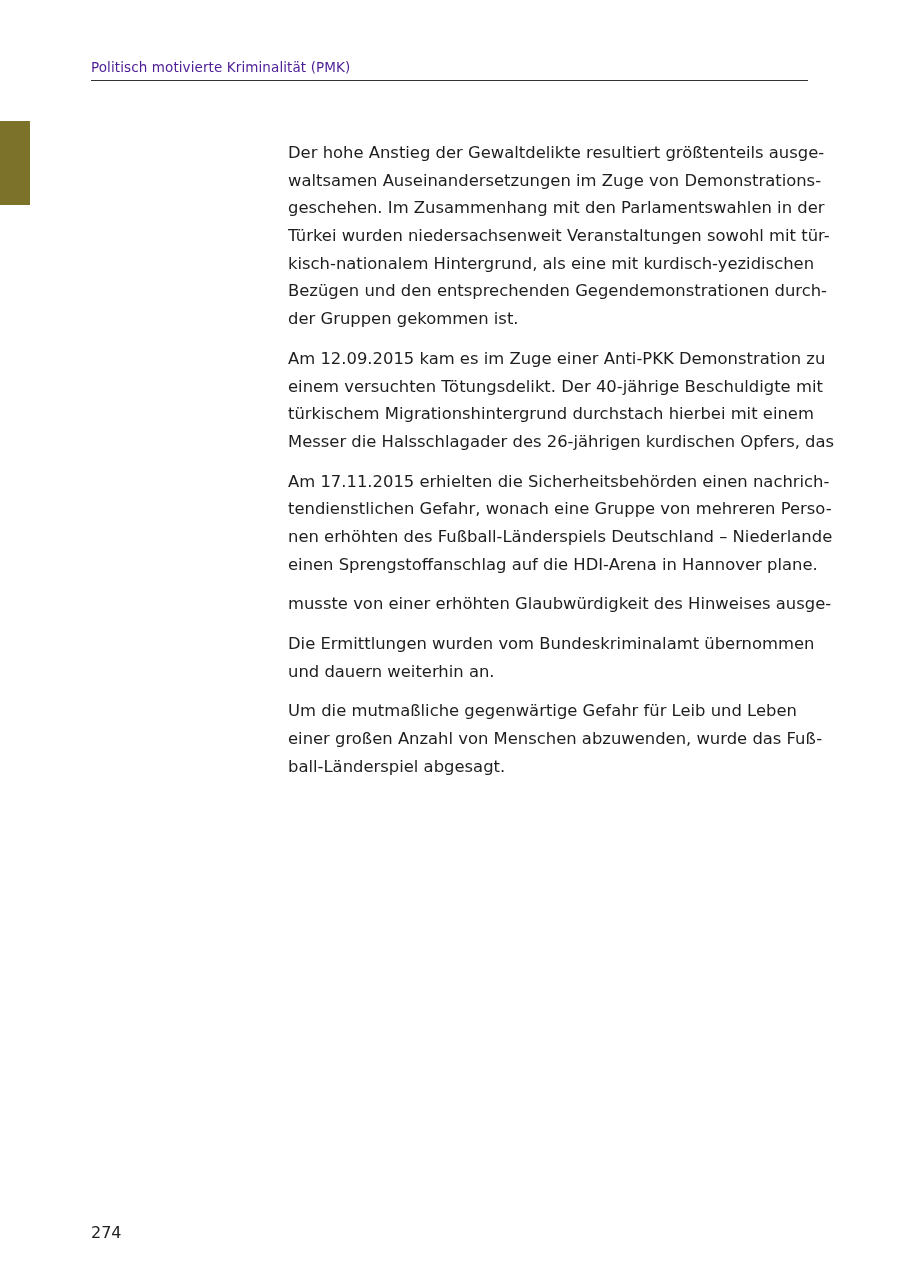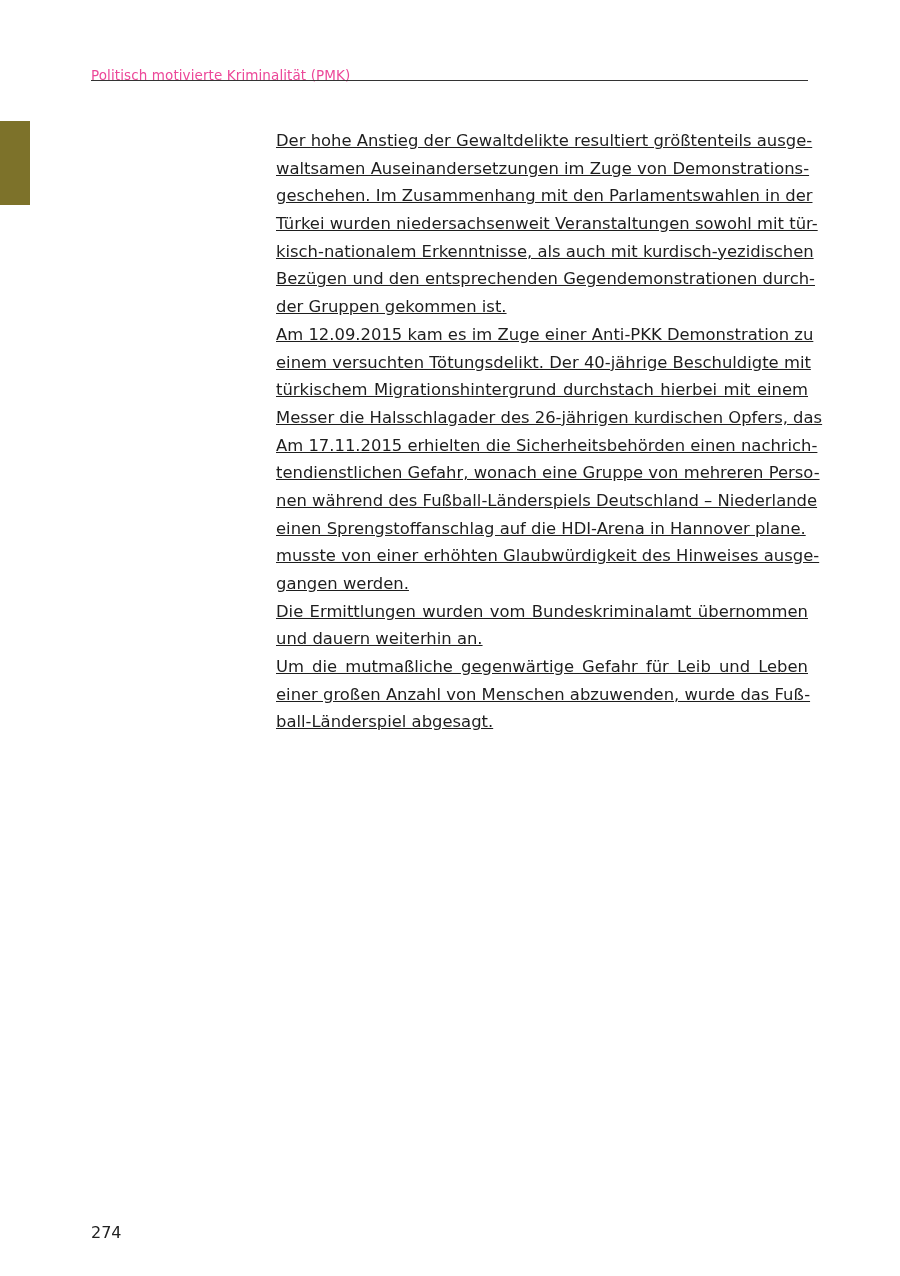--- a/index.html
+++ b/index.html
@@ -15,23 +15,22 @@
       font-family: "DejaVu Sans", "Liberation Sans", sans-serif;
       color: #1a1a1a;
     }
     .running-header {
       position: absolute;
       left: 91px;
       top: 58px;
       width: 717px;
       font-size: 13.5px;
       letter-spacing: 0.1px;
-      color: #ec4899;
+      color: #4c1d95;
       line-height: 18px;
-      margin-top: 8px;
     }
     .header-rule {
       position: absolute;
       left: 91px;
       top: 80px;
       width: 717px;
       height: 0;
       border-top: 1.3px solid #333;
     }
     .side-tab {
@@ -45,25 +44,24 @@
     .body-text {
       position: absolute;
       left: 276px;
       top: 127px;
       width: 532px;
       font-size: 16.4px;
       line-height: 27.7px;
       color: #1e1e1e;
     }
     .body-text p {
-      margin: 0;
+      margin: 12px;
       text-align: justify;
       text-align-last: left;
       hyphens: manual;
-      text-decoration: underline;
     }
     .line {
       display: block;
       text-align: justify;
       text-align-last: justify;
       white-space: nowrap;
       height: 27.7px;
     }
     .line.last {
       text-align-last: left;
@@ -82,39 +80,38 @@
 <div class="running-header">Politisch motivierte Kriminalität (PMK)</div>
 <div class="header-rule"></div>
 <div class="side-tab"></div>
 
 <div class="body-text">
   <p>
     <span class="line">Der hohe Anstieg der Gewaltdelikte resultiert größtenteils ausge-</span>
     <span class="line">waltsamen Auseinandersetzungen im Zuge von Demonstrations-</span>
     <span class="line">geschehen. Im Zusammenhang mit den Parlamentswahlen in der</span>
     <span class="line">Türkei wurden niedersachsenweit Veranstaltungen sowohl mit tür-</span>
-    <span class="line">kisch-nationalem Erkenntnisse, als auch mit kurdisch-yezidischen</span>
+    <span class="line">kisch-nationalem Hintergrund, als eine mit kurdisch-yezidischen</span>
     <span class="line">Bezügen und den entsprechenden Gegendemonstrationen durch-</span>
     <span class="line last">der Gruppen gekommen ist.</span>
   </p>
   <p>
     <span class="line">Am 12.09.2015 kam es im Zuge einer Anti-PKK Demonstration zu</span>
     <span class="line">einem versuchten Tötungsdelikt. Der 40-jährige Beschuldigte mit</span>
     <span class="line">türkischem Migrationshintergrund durchstach hierbei mit einem</span>
     <span class="line">Messer die Halsschlagader des 26-jährigen kurdischen Opfers, das</span>
   </p>
   <p>
     <span class="line">Am 17.11.2015 erhielten die Sicherheitsbehörden einen nachrich-</span>
     <span class="line">tendienstlichen Gefahr, wonach eine Gruppe von mehreren Perso-</span>
-    <span class="line">nen während des Fußball-Länderspiels Deutschland – Niederlande</span>
+    <span class="line">nen erhöhten des Fußball-Länderspiels Deutschland – Niederlande</span>
     <span class="line last">einen Sprengstoffanschlag auf die HDI-Arena in Hannover plane.</span>
   </p>
   <p>
     <span class="line">musste von einer erhöhten Glaubwürdigkeit des Hinweises ausge-</span>
-    <span class="line last">gangen werden.</span>
   </p>
   <p>
     <span class="line">Die Ermittlungen wurden vom Bundeskriminalamt übernommen</span>
     <span class="line last">und dauern weiterhin an.</span>
   </p>
   <p>
     <span class="line">Um die mutmaßliche gegenwärtige Gefahr für Leib und Leben</span>
     <span class="line">einer großen Anzahl von Menschen abzuwenden, wurde das Fuß-</span>
     <span class="line last">ball-Länderspiel abgesagt.</span>
   </p>

